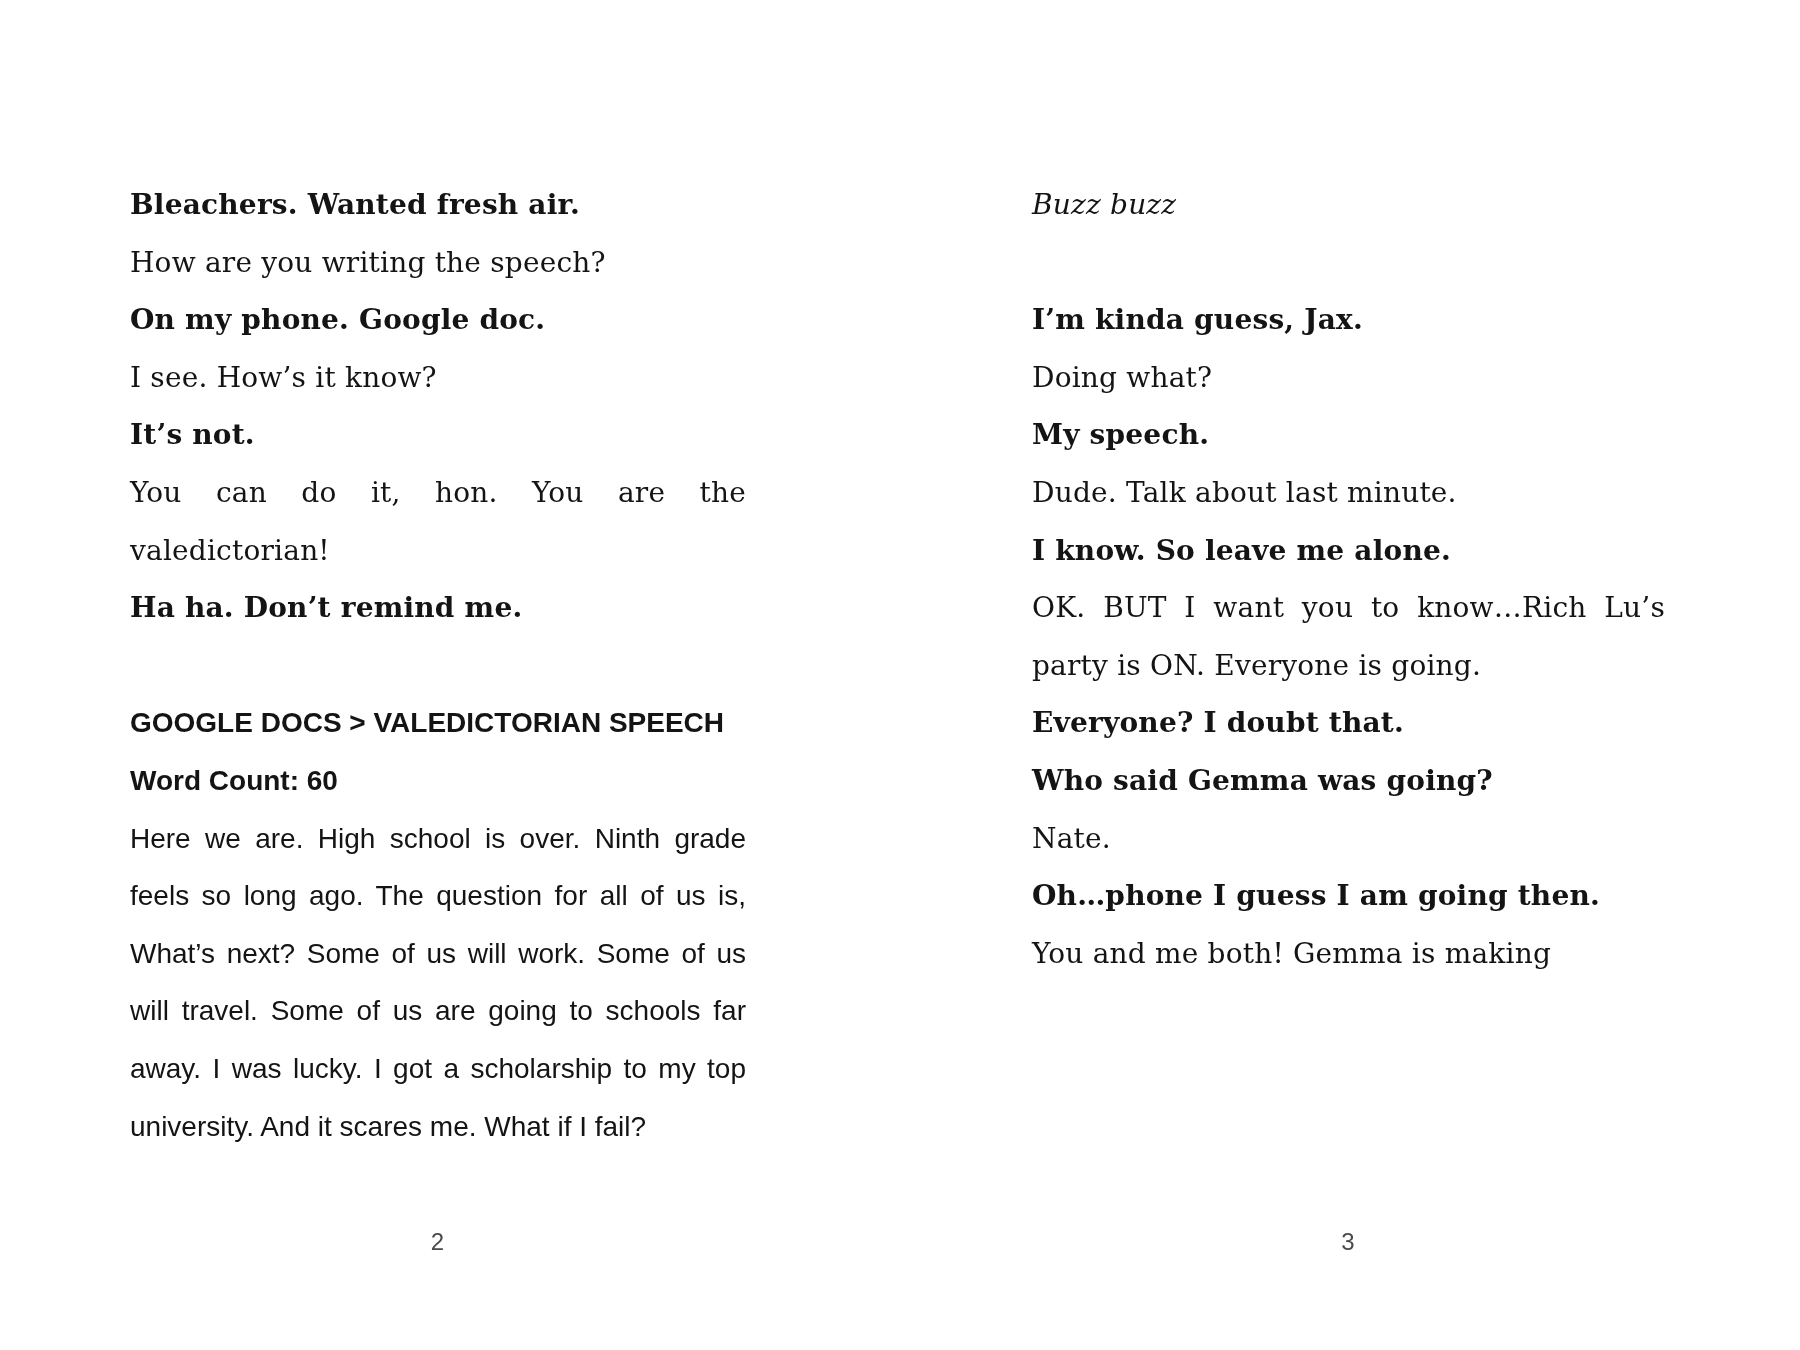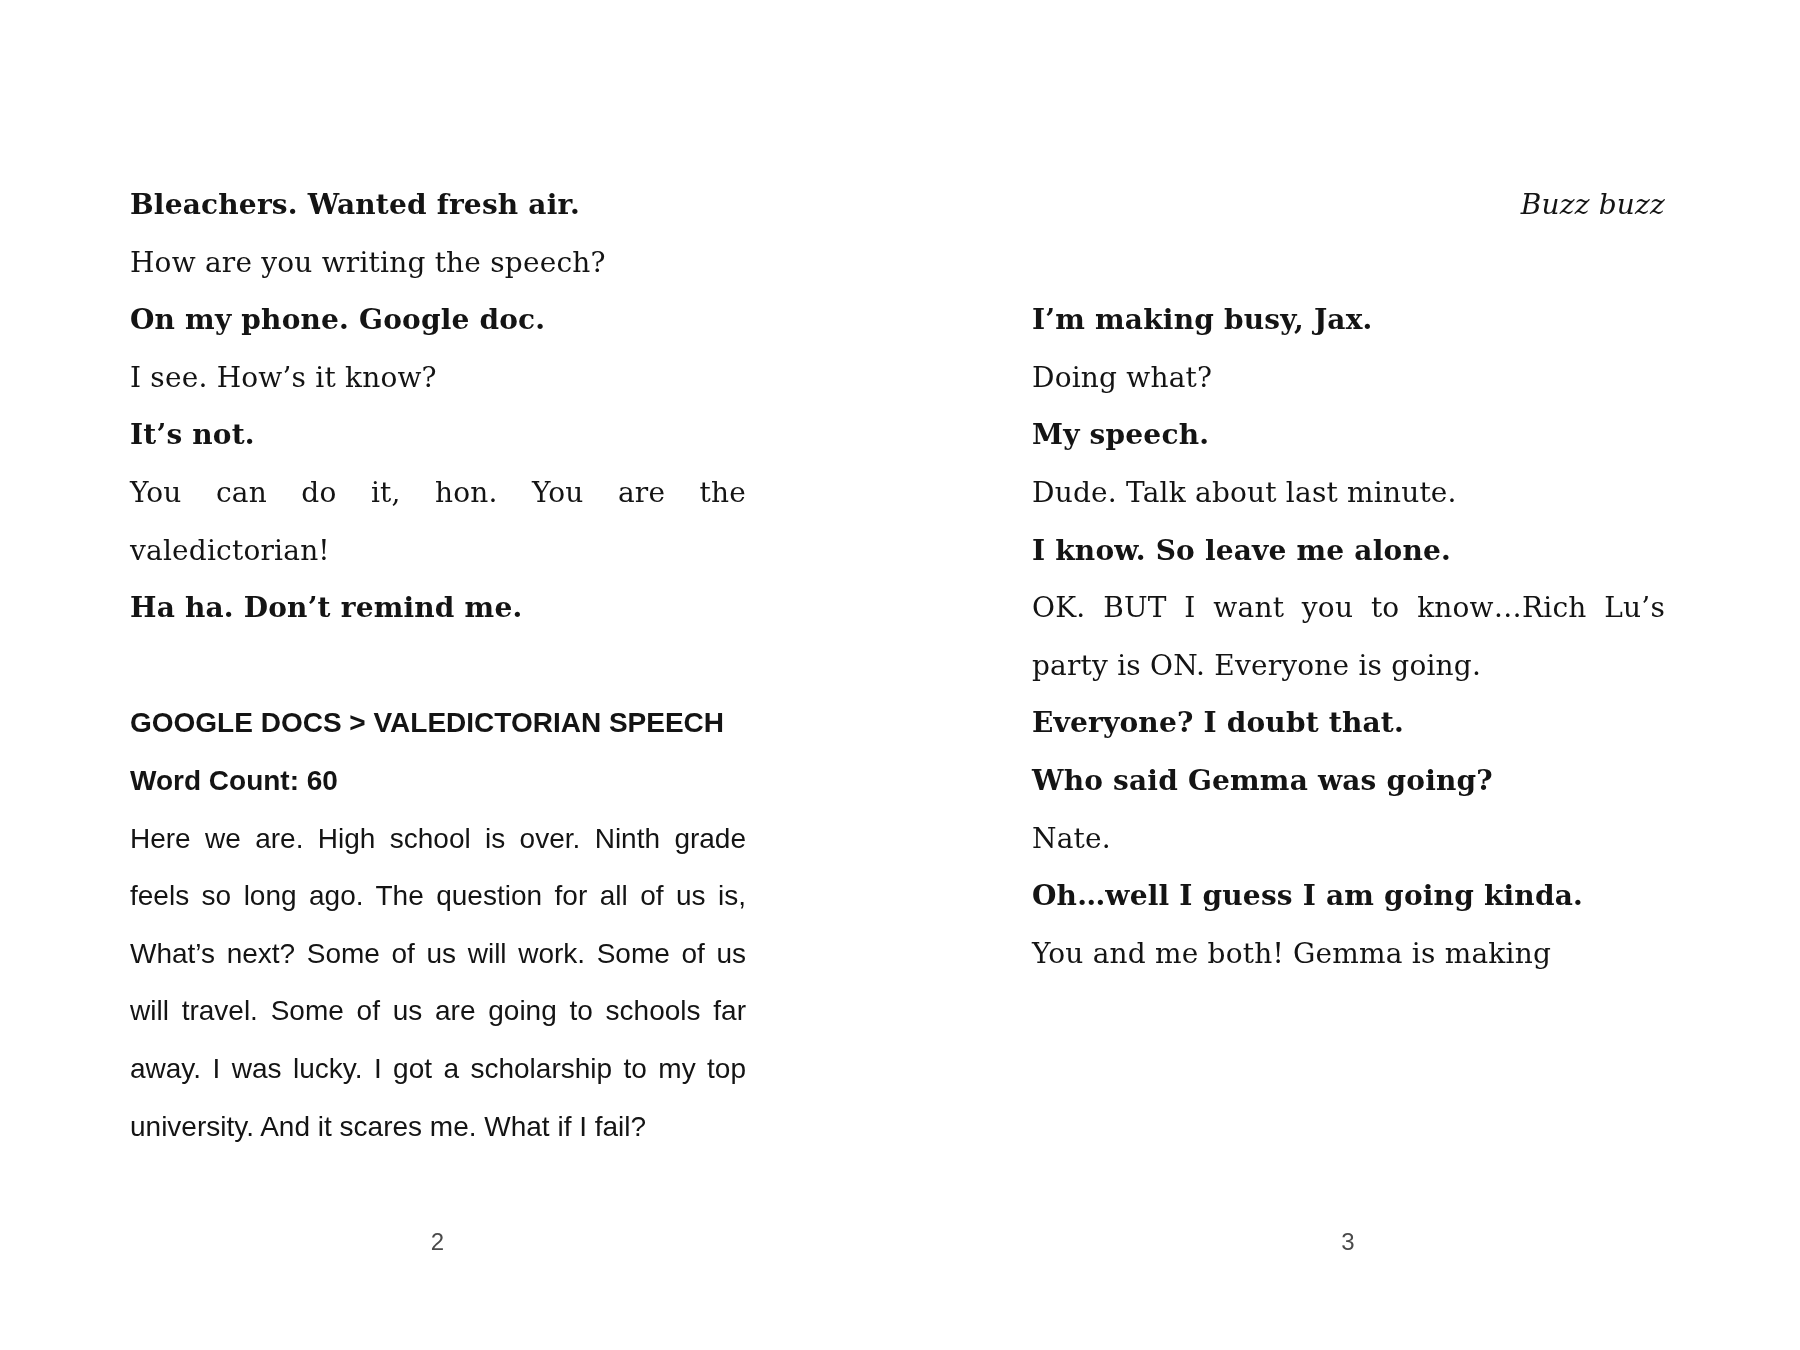--- a/index.html
+++ b/index.html
@@ -25,21 +25,21 @@
     letter-spacing: 0.2px;
   }
   .page-left .page-text  { left: 130px;  width: 616px; }
   .page-right .page-text { left: 1032px; width: 633px; }
 
   .page-text p { margin: 0; padding: 0; }
 
   .m-bold    { font-weight: 700; }
   .m-indent  { padding-left: 76px; }
   .m-justify { text-align: justify; }
-  .m-sfx     { font-style: italic; text-align: right; }
+  .m-sfx     { font-style: italic; }
   .m-sans    { font-family: "Liberation Sans", sans-serif; letter-spacing: 0; }
   .m-italic  { }
   .m-blank   { height: 57.6px; }
 
   .page-number {
     position: absolute;
     top: 1228px;
     text-align: center;
     font-family: "Liberation Sans", sans-serif;
     font-size: 24px;
@@ -69,28 +69,28 @@
         <p class="m-sans m-bold">Word Count: 60</p>
         <p class="m-sans m-italic m-justify">Here we are. High school is over. Ninth grade feels so long ago. The question for all of us is, What’s next? Some of us will work. Some of us will travel. Some of us are going to schools far away. I was lucky. I got a scholarship to my top university. And it scares me. What if I fail?</p>
       </div>
     <div class="page-number">2</div>
   </section>
 
   <section class="page page-right">
     <div class="page-text">
         <p class="m-indent m-sfx">Buzz buzz</p>
         <p class="m-blank"></p>
-        <p class="m-bold">I’m making busy, Jax.</p>
+        <p class="m-bold">I’m kinda guess, Jax.</p>
         <p class="m-indent">Doing what?</p>
         <p class="m-bold">My speech.</p>
         <p class="m-indent">Dude. Talk about last minute.</p>
         <p class="m-bold">I know. So leave me alone.</p>
         <p class="m-indent m-justify">OK. BUT I want you to know…Rich Lu’s party is ON. Everyone is going.</p>
         <p class="m-bold">Everyone? I doubt that.</p>
         <p class="m-bold">Who said Gemma was going?</p>
         <p class="m-indent">Nate.</p>
-        <p class="m-bold">Oh…well I guess I am going kinda.</p>
+        <p class="m-bold">Oh…phone I guess I am going then.</p>
         <p class="m-indent">You and me both! Gemma is making</p>
       </div>
     <div class="page-number">3</div>
   </section>
 
 </div>
 
 </body></html>

